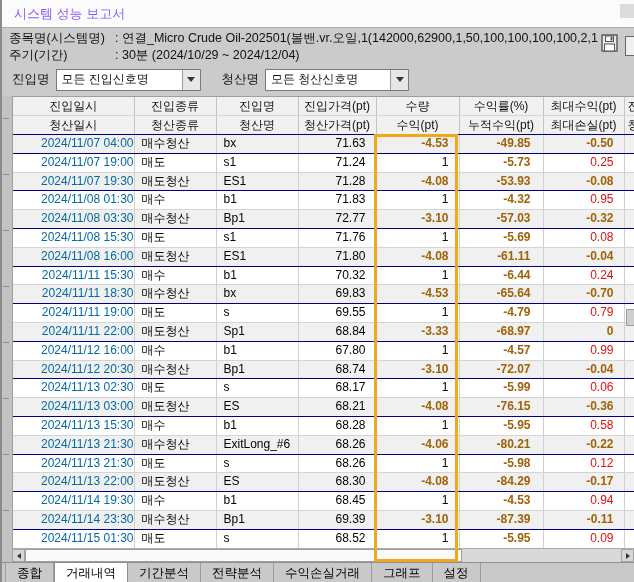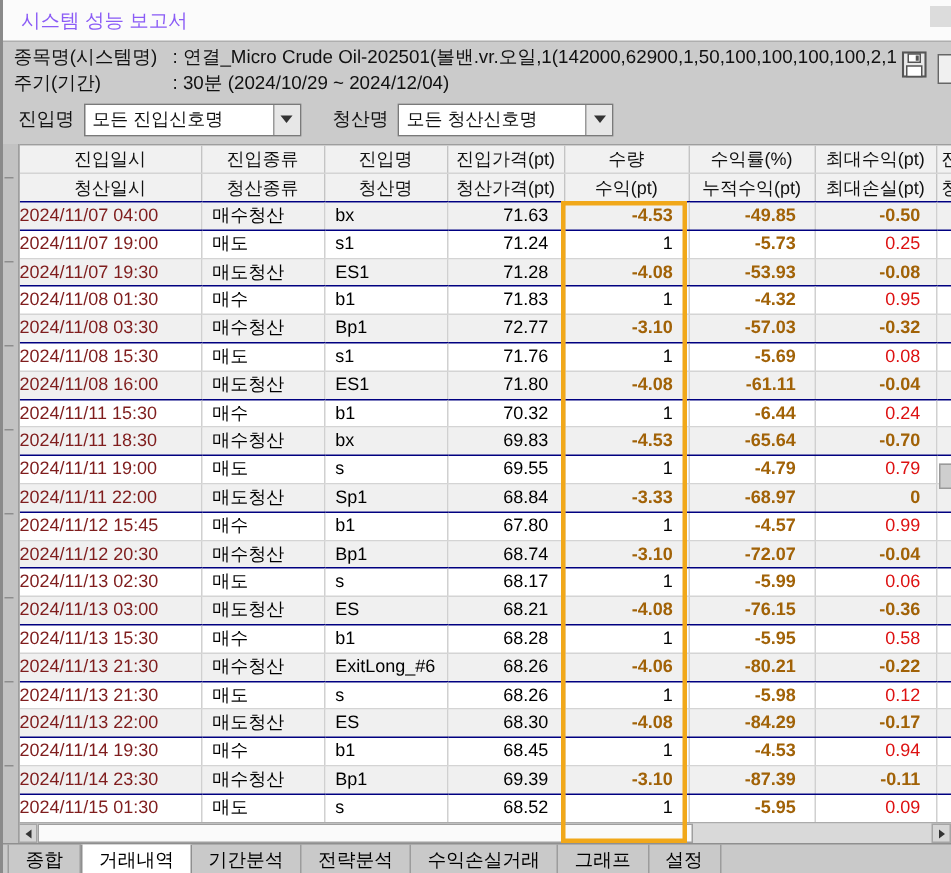--- a/index.html
+++ b/index.html
@@ -50,21 +50,21 @@
   thead tr.h2 th{border-bottom:1px solid #000080;}
   thead th.hleft{text-align:left;padding-left:3px;}
   tbody td{
     height:17.8px;line-height:17.8px;padding:0;border-right:1px solid #d0d0d0;
     white-space:nowrap;overflow:hidden;
   }
   tbody tr.entry{background:#ffffff;}
   tbody tr.exit{background:#f0f0f0;}
   tbody tr.entry td{border-bottom:1px solid #d4d4d4;}
   tbody tr.exit td{border-bottom:1px solid #000080;}
-  td.c-dt{text-align:left;color:#7f1d1d;}
+  td.c-dt{text-align:right;color:#0369a1;}
   td.c-type{text-align:left;padding-left:7px;color:#000;}
   td.c-name{text-align:left;padding-left:7px;color:#000;}
   td.c-num{text-align:right;padding-right:10px;color:#000;}
   td.c-val{text-align:right;padding-right:10px;}
   td.c-cum{text-align:right;padding-right:12px;}
   td.c-max{text-align:right;padding-right:10px;}
   .t-blue{color:#a16207;font-weight:bold;}
   .t-red{color:#dd1111;}
   .t-black{color:#000;}
 
@@ -286,21 +286,21 @@
             <td class="c-dt">2024/11/11 22:00</td>
             <td class="c-type">매도청산</td>
             <td class="c-name">Sp1</td>
             <td class="c-num">68.84</td>
             <td class="c-val t-blue">-3.33</td>
             <td class="c-cum t-blue">-68.97</td>
             <td class="c-max t-blue">0</td>
             <td class="c-extra"></td>
           </tr>
           <tr class="entry">
-            <td class="c-dt">2024/11/12 15:45</td>
+            <td class="c-dt">2024/11/12 16:00</td>
             <td class="c-type">매수</td>
             <td class="c-name">b1</td>
             <td class="c-num">67.80</td>
             <td class="c-val t-black">1</td>
             <td class="c-cum t-blue">-4.57</td>
             <td class="c-max t-red">0.99</td>
             <td class="c-extra"></td>
           </tr>
           <tr class="exit">
             <td class="c-dt">2024/11/12 20:30</td>

